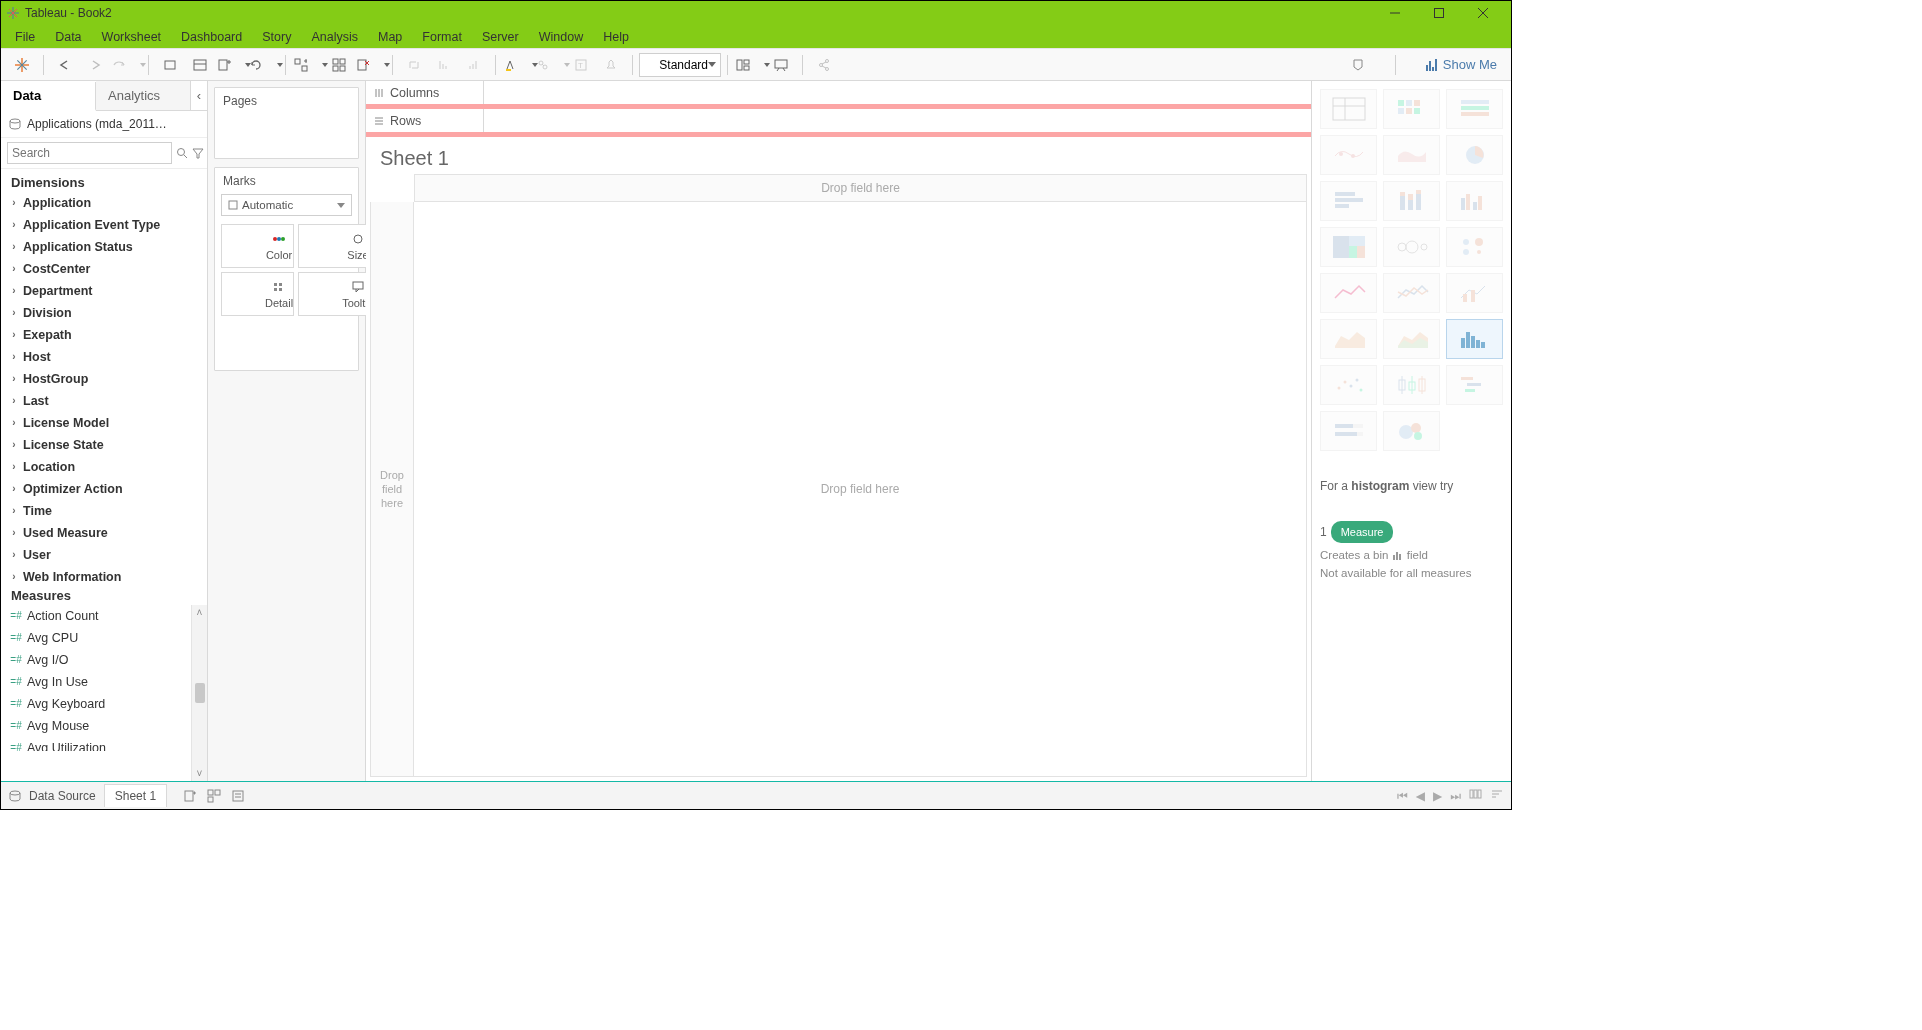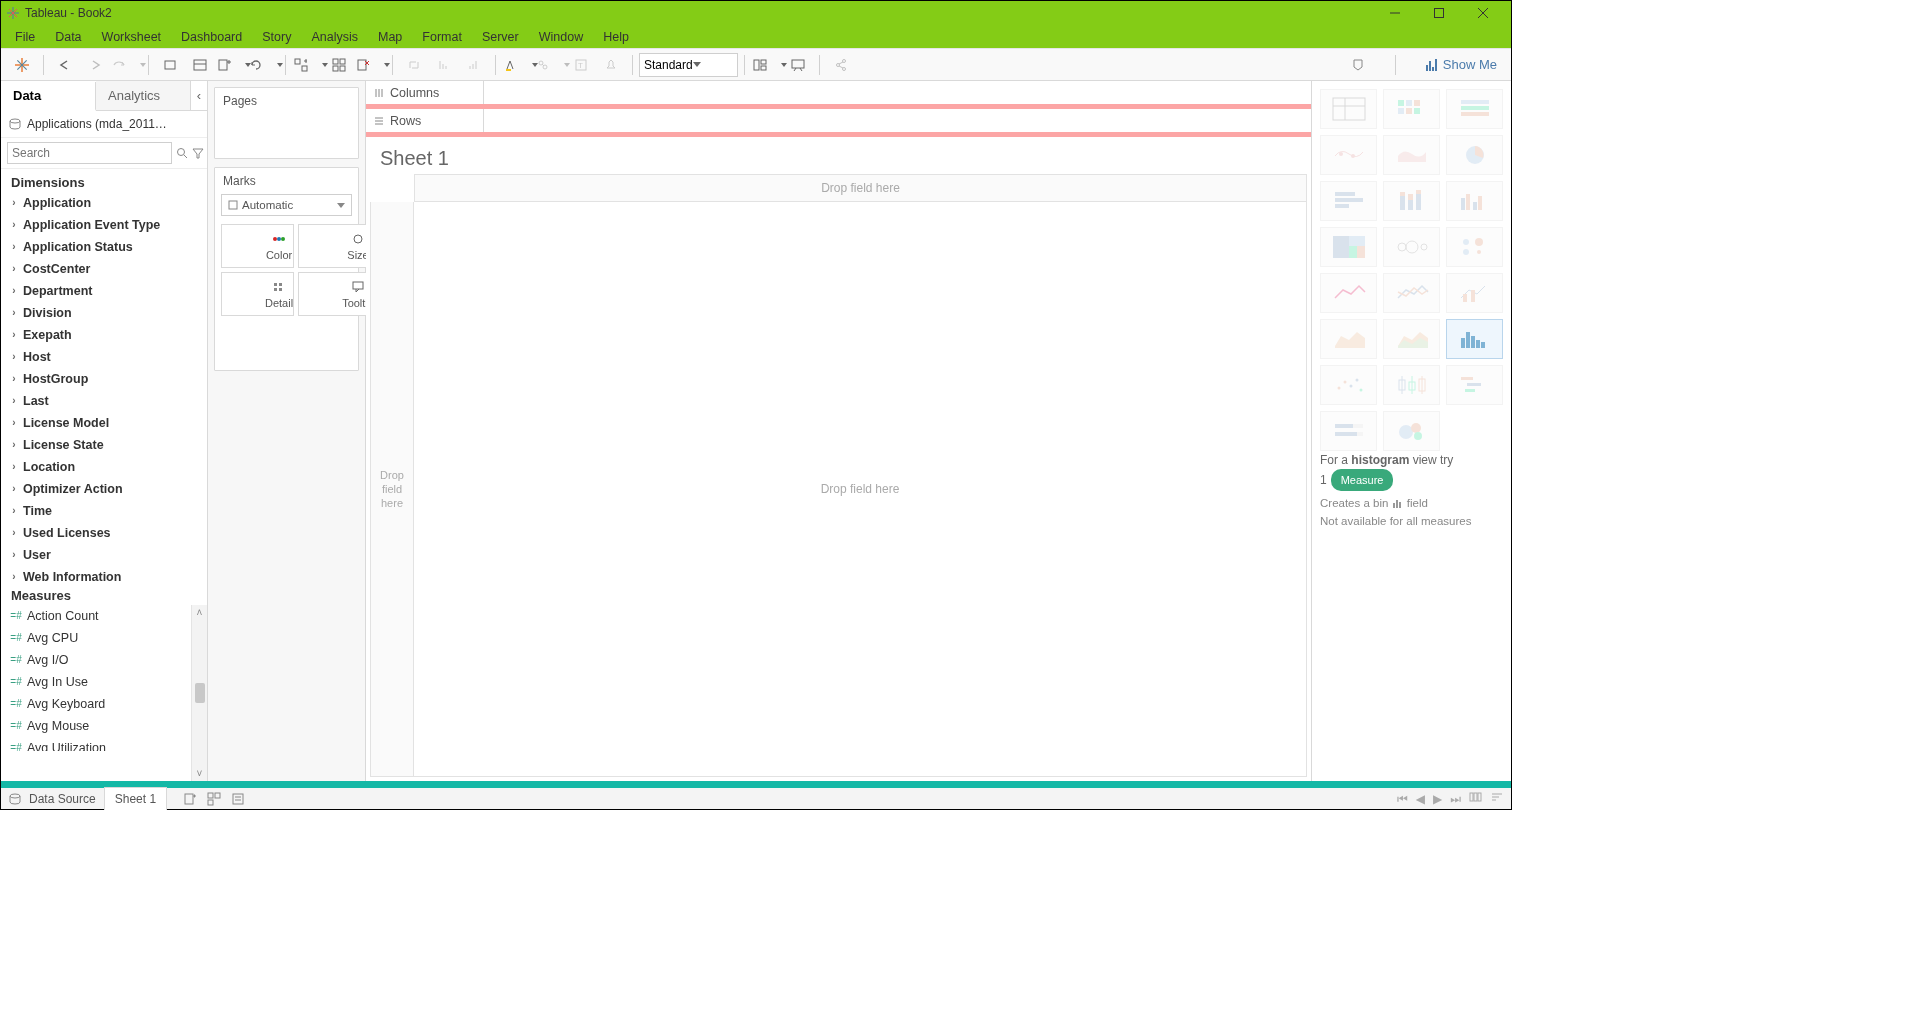--- a/index.html
+++ b/index.html
@@ -13,21 +13,21 @@
 .titlebar .winbtn svg { pointer-events: none; }
 
 .menubar { height: 24px; display: flex; align-items: center; padding: 0 4px; font-size: 12.5px; color: #333; border-bottom: 1px solid #e6e6e6; }
 .menubar .mitem { padding: 3px 10px; cursor: default; }
 
 .toolbar { height: 32px; display: flex; align-items: center; padding: 0 6px; border-bottom: 1px solid #d9d9d9; gap: 0; background: #f9f9f9; }
 .toolbar .tbtn { min-width: 26px; height: 26px; display: flex; align-items: center; justify-content: center; color: #555; margin: 0 2px; border-radius: 2px; cursor: default; position: relative; }
 .toolbar .sep { width: 1px; height: 20px; background: #d0d0d0; margin: 0 6px; }
 .toolbar .dd::after { content:""; border-left:3px solid transparent;border-right:3px solid transparent;border-top:4px solid #666; position:absolute; right:-8px; top:11px;}
 .toolbar .ddwrap{ padding-right:12px; margin-right:4px;}
-.fit-select { height: 24px; width: 99px; border: 1px solid #cfcfcf; background: #fff; font-size: 12px; padding: 2px 4px; display:flex;align-items:center; justify-content:flex-start; }
+.fit-select { height: 24px; width: 82px; border: 1px solid #cfcfcf; background: #fff; font-size: 12px; padding: 2px 4px; display:flex;align-items:center; justify-content:flex-end; }
 .fit-select::after{content:"";border-left:4px solid transparent;border-right:4px solid transparent;border-top:5px solid #666;}
 .toolbar .right { margin-left: auto; display: flex; align-items: center; gap: 16px; }
 .showme-btn { display: flex; align-items: center; gap: 6px; font-size: 13px; color: #4b7bab; padding: 4px 8px; }
 .showme-btn .bars{display:flex;gap:1px;align-items:flex-end;height:12px;}
 .showme-btn .bars span{width:2px;background:#4b7bab;}
 
 .body { flex: 1; display: flex; min-height: 0; }
 
 .leftpane { width: 207px; border-right: 1px solid #d9d9d9; display: flex; flex-direction: column; background: #fff; }
 .datatabs { height: 30px; display: flex; border-bottom: 1px solid #d9d9d9; font-size: 13px; }
@@ -71,25 +71,25 @@
 .canvas { flex:1; position:relative; margin:0 4px 4px 4px; }
 .canvas .top-band { position:absolute; top:0; left:44px; right:0; height:28px; border:1px solid #e2e2e2; background:#fafafa; display:flex;align-items:center;justify-content:center; font-size:12px;color:#aaa;}
 .canvas .left-band { position:absolute; top:28px; left:0; width:44px; bottom:0; border:1px solid #e2e2e2; background:#fafafa; display:flex;align-items:center;justify-content:center; font-size:11px;color:#aaa; text-align:center; line-height:14px; border-top:none;}
 .canvas .main-drop { position:absolute; top:28px; left:44px; right:0; bottom:0; border:1px solid #e2e2e2; border-top:none; border-left:none; display:flex;align-items:center;justify-content:center; font-size:12px;color:#aaa;}
 
 .rightpane { width:200px; border-left:1px solid #d9d9d9; background:#fff; padding:8px; display:flex;flex-direction:column;}
 .viz-grid { display:grid; grid-template-columns:repeat(3,1fr); gap:6px; }
 .viz-cell { height:40px; border:1px solid #eaeaea; background:#fbfbfb; display:flex;align-items:center;justify-content:center; opacity:0.55;}
 .viz-cell.active { opacity:1; border-color:#b9d5ec; background:#eef6fd;}
 .viz-cell svg{pointer-events:none;}
-.hint { font-size:12px; color:#666; margin-top:0; line-height:18px;}
+.hint { font-size:12px; color:#666; margin-top:26px; line-height:18px;}
 .pill { display:inline-block; background:#39a97b; color:#fff; font-size:11px; padding:2px 10px; border-radius:10px; margin-left:4px;}
 .hint2{font-size:11.5px;color:#888;margin-top:6px;}
 
-.statusbar { height:28px; border-top:7px solid #14b8a6; background:#f4f4f4; display:flex; align-items:center; font-size:12px; color:#555;}
+.statusbar { height:28px; border-top:1px solid #14b8a6; background:#f4f4f4; display:flex; align-items:center; font-size:12px; color:#555;}
 .statusbar .sb-left{display:flex;align-items:center;gap:8px;padding-left:8px;}
 .statusbar .sb-tab{padding:4px 10px; border:1px solid #d9d9d9;background:#fff;border-bottom:none;}
 .statusbar .sb-icons{display:flex;gap:10px;margin-left:8px;color:#888;}
 .statusbar .sb-right{margin-left:auto;display:flex;gap:8px;padding-right:8px;color:#aaa;}
 
 svg{display:block;}
 </style>
 </head>
 <body>
 <div class="app">
@@ -404,21 +404,21 @@
       <div class="fld bold">
             <span class="caret">›</span>
             <span>Optimizer Action</span>
           </div>
       <div class="fld bold">
             <span class="caret">›</span>
             <span>Time</span>
           </div>
       <div class="fld bold">
             <span class="caret">›</span>
-            <span>Used Licenses</span>
+            <span>Used Measure</span>
           </div>
       <div class="fld bold">
             <span class="caret">›</span>
             <span>User</span>
           </div>
       <div class="fld bold">
             <span class="caret">›</span>
             <span>Web Information</span>
           </div>
 

